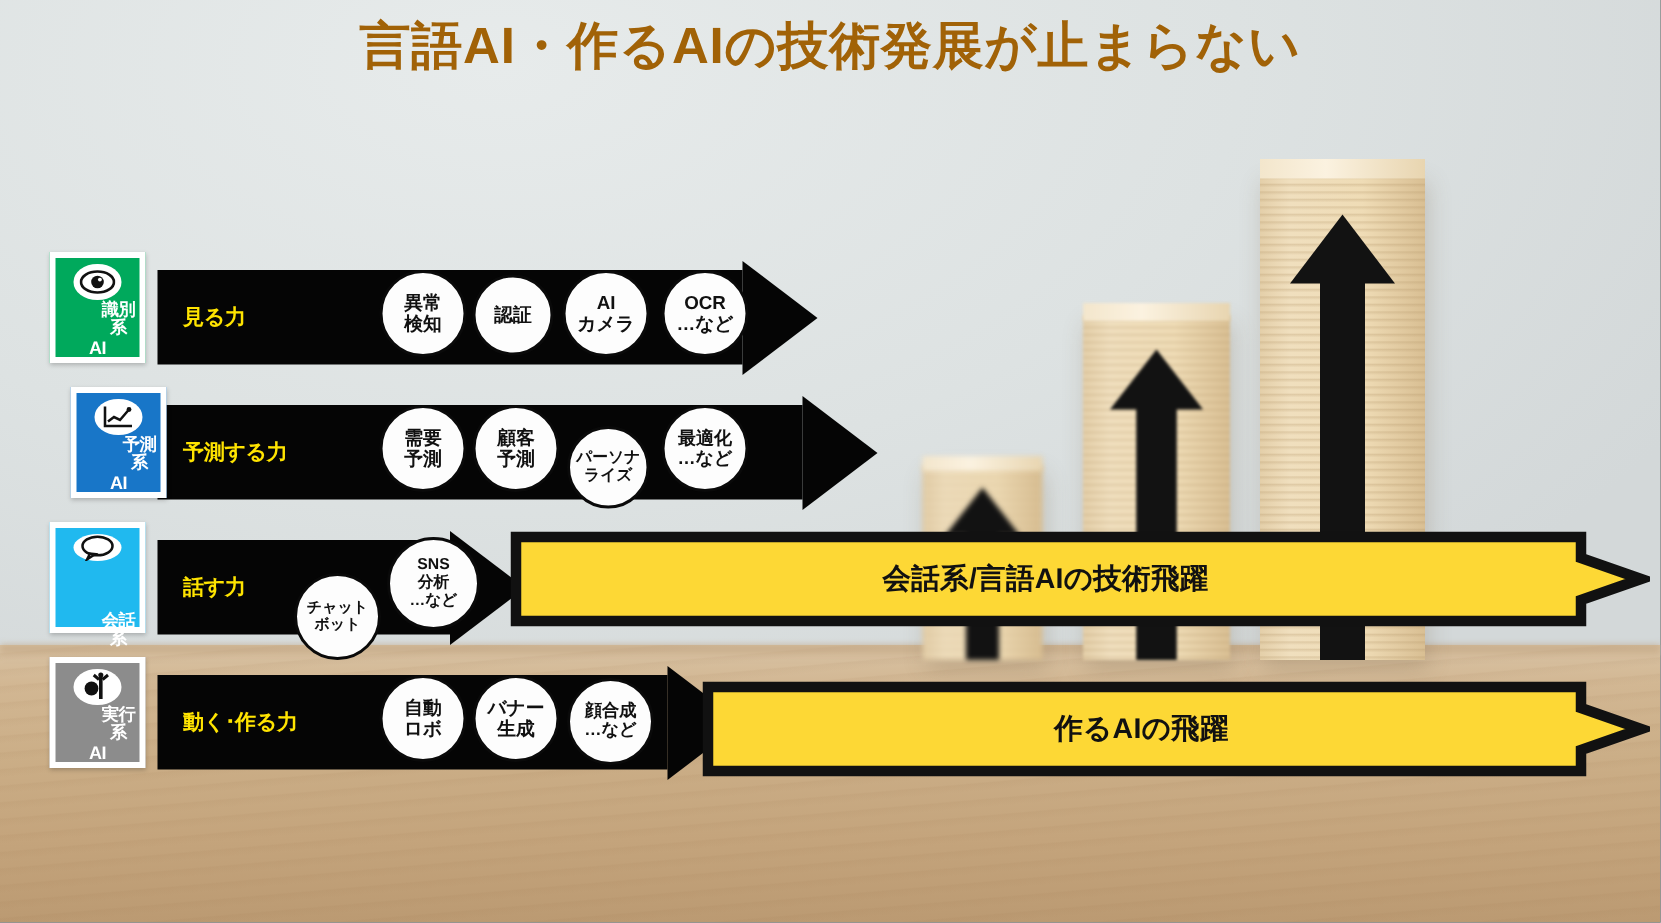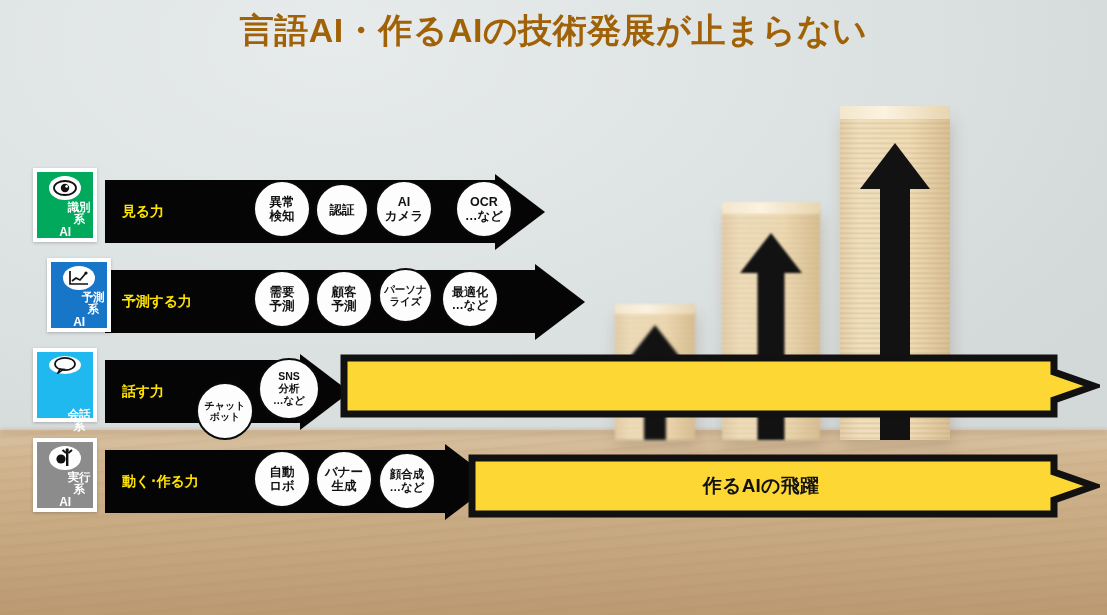--- a/index.html
+++ b/index.html
@@ -273,21 +273,21 @@
     <span>異常</span>
     <span>検知</span>
   </div>
   <div class="circ" style="left:315px; top:183px; width:54px; height:54px; font-size:12.5px;">
     <span>認証</span>
   </div>
   <div class="circ" style="left:375px; top:180px; width:58px; height:58px; font-size:12.5px;">
     <span>AI</span>
     <span>カメラ</span>
   </div>
-  <div class="circ" style="left:455px; top:180px; width:58px; height:58px; font-size:12.5px;">
+  <div class="circ" style="left:441px; top:180px; width:58px; height:58px; font-size:12.5px;">
     <span>OCR</span>
     <span>…など</span>
   </div>
 
   <div class="blk-arrow" style="left:105px; top:270px; width:480px; height:63px;">
     <div class="blk-body" style="width:430px;"></div>
     <div class="blk-head" style="left:430px; border-width:38px 0 38px 50px;"></div>
   </div>
   <div class="blk-label" style="left:122px; top:302px;">予測する力</div>
 
@@ -304,21 +304,21 @@
   </div>
 
   <div class="circ" style="left:253px; top:270px; width:58px; height:58px; font-size:12.5px;">
     <span>需要</span>
     <span>予測</span>
   </div>
   <div class="circ" style="left:315px; top:270px; width:58px; height:58px; font-size:12.5px;justify-content:center;">
     <span>顧客</span>
     <span>予測</span>
   </div>
-  <div class="circ" style="left:378px; top:268px; width:55px; height:55px; font-size:10.5px;">
+  <div class="circ" style="left:378px; top:284px; width:55px; height:55px; font-size:10.5px;">
     <span>パーソナ</span>
     <span>ライズ</span>
   </div>
   <div class="circ" style="left:441px; top:270px; width:58px; height:58px; font-size:12px;">
     <span>最適化</span>
     <span>…など</span>
   </div>
 
   <div class="blk-arrow" style="left:105px; top:360px; width:245px; height:63px;">
     <div class="blk-body" style="width:195px;"></div>
@@ -344,20 +344,21 @@
   <div class="circ" style="left:258px; top:358px; width:62px; height:62px; font-size:10.5px;">
     <span>SNS</span>
     <span>分析</span>
     <span>…など</span>
   </div>
 
   <div class="yel" style="left:340px; top:352px; width:760px; height:68px;">
     <svg class="yel-shape" viewBox="0 0 760 68" preserveAspectRatio="none">
       <polygon points="4,6 714,6 714,20 754,34 714,48 714,62 4,62" fill="#fdd835" stroke="#111111" stroke-width="7" stroke-linejoin="miter"></polygon>
     </svg>
+    <div class="yel-text">会話系/言語AIの技術飛躍</div>
   </div>
 
   <div class="blk-arrow" style="left:105px; top:450px; width:390px; height:63px;">
     <div class="blk-body" style="width:340px;"></div>
     <div class="blk-head" style="left:340px; border-width:38px 0 38px 50px;"></div>
   </div>
   <div class="blk-label" style="left:122px; top:482px;">動く･作る力</div>
 
   <div class="chip" style="left:33px; top:438px; background:#8c8c8c;">
     <div class="chip-ico">

